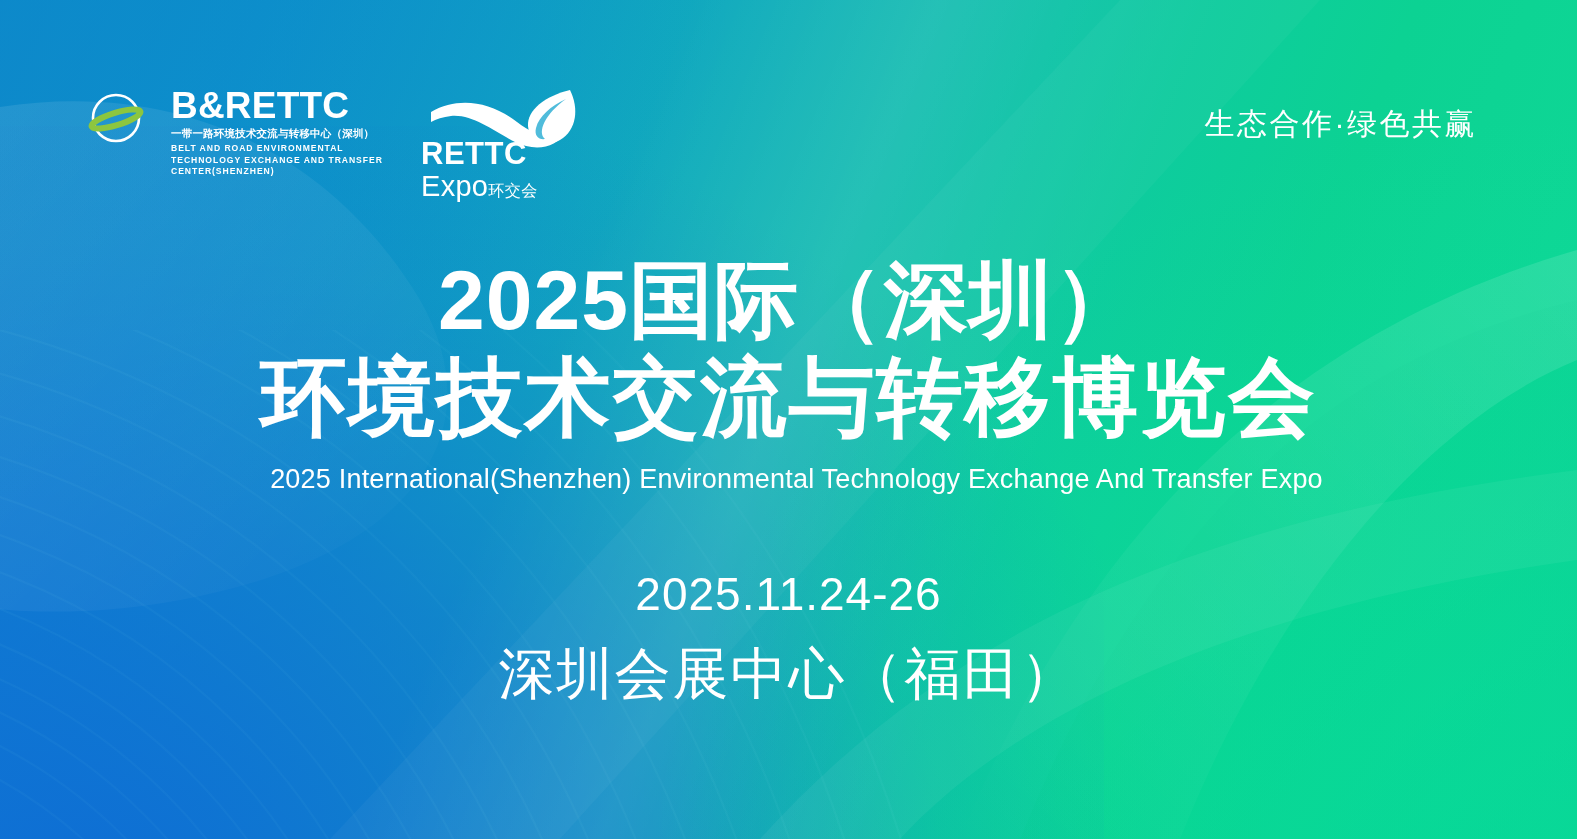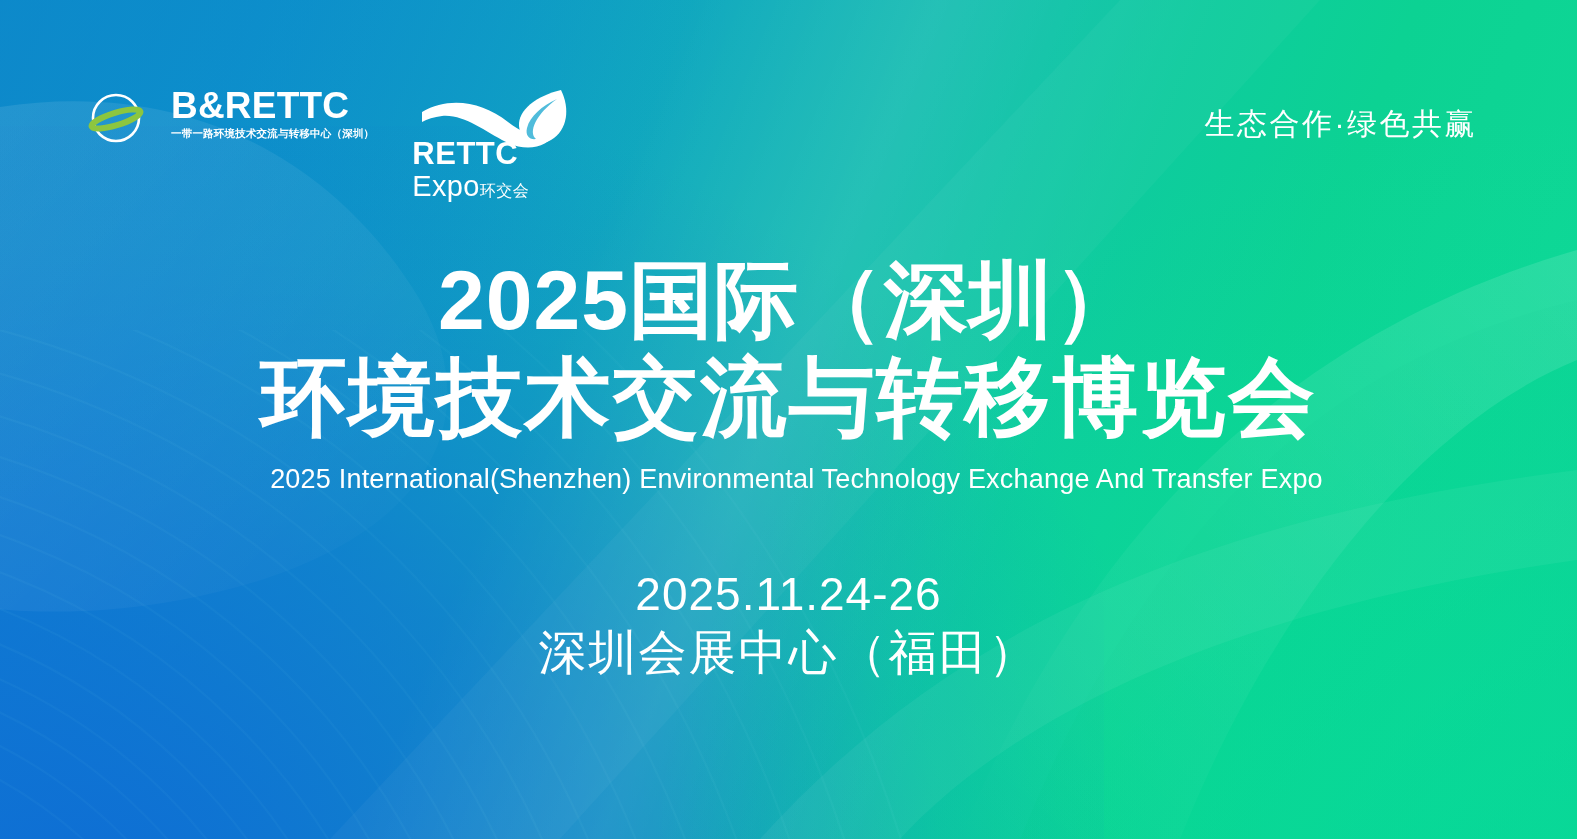--- a/index.html
+++ b/index.html
@@ -231,24 +231,24 @@
     padding-left: 16px;
   }
   .date {
     font-size: 46px;
     font-weight: 400;
     letter-spacing: 1px;
     margin-top: 72px;
     white-space: nowrap;
   }
   .venue {
-    font-size: 48px;
+    font-size: 56px;
     font-weight: 400;
     letter-spacing: 2px;
-    margin-top: 0;
+    margin-top: 16px;
     white-space: nowrap;
   }
 </style>
 </head>
 <body>
 
 <div id="banner">
 
   <div class="bg-topleft"></div>
   <div class="bg-bluewash"></div>
@@ -326,20 +326,21 @@
   <div class="logo-row">
 
     <div class="brettc">
       <svg class="brettc-globe" viewBox="0 0 56 56" aria-hidden="true">
         <circle cx="28" cy="28" r="23" fill="none" stroke="#ffffff" stroke-width="2.6"></circle>
         <ellipse cx="28" cy="29" rx="25.5" ry="6.2" fill="none" stroke="#8cc63f" stroke-width="6" transform="rotate(-17 28 29)"></ellipse>
       </svg>
       <div class="brettc-text">
         <div class="brettc-word">B&amp;RETTC</div>
         <div class="brettc-cn">一带一路环境技术交流与转移中心（深圳）</div>
+        <div class="brettc-en">BELT AND ROAD ENVIRONMENTAL TECHNOLOGY EXCHANGE AND TRANSFER CENTER(SHENZHEN)</div>
       </div>
     </div>
 
     <div class="iete">
       <svg class="iete-mark" viewBox="0 0 152 66" aria-hidden="true">
 
         <path d="M 2,24 C 30,8 62,14 88,34 C 106,48 122,52 136,44 C 128,60 106,64 86,54 C 64,43 44,26 22,28 C 14,29 7,31 2,34 Z" fill="#ffffff"></path>
 
         <path d="M 141,2 C 150,20 148,42 131,52 C 114,62 100,52 99,38 C 98,22 116,8 141,2 Z" fill="#ffffff"></path>
 

